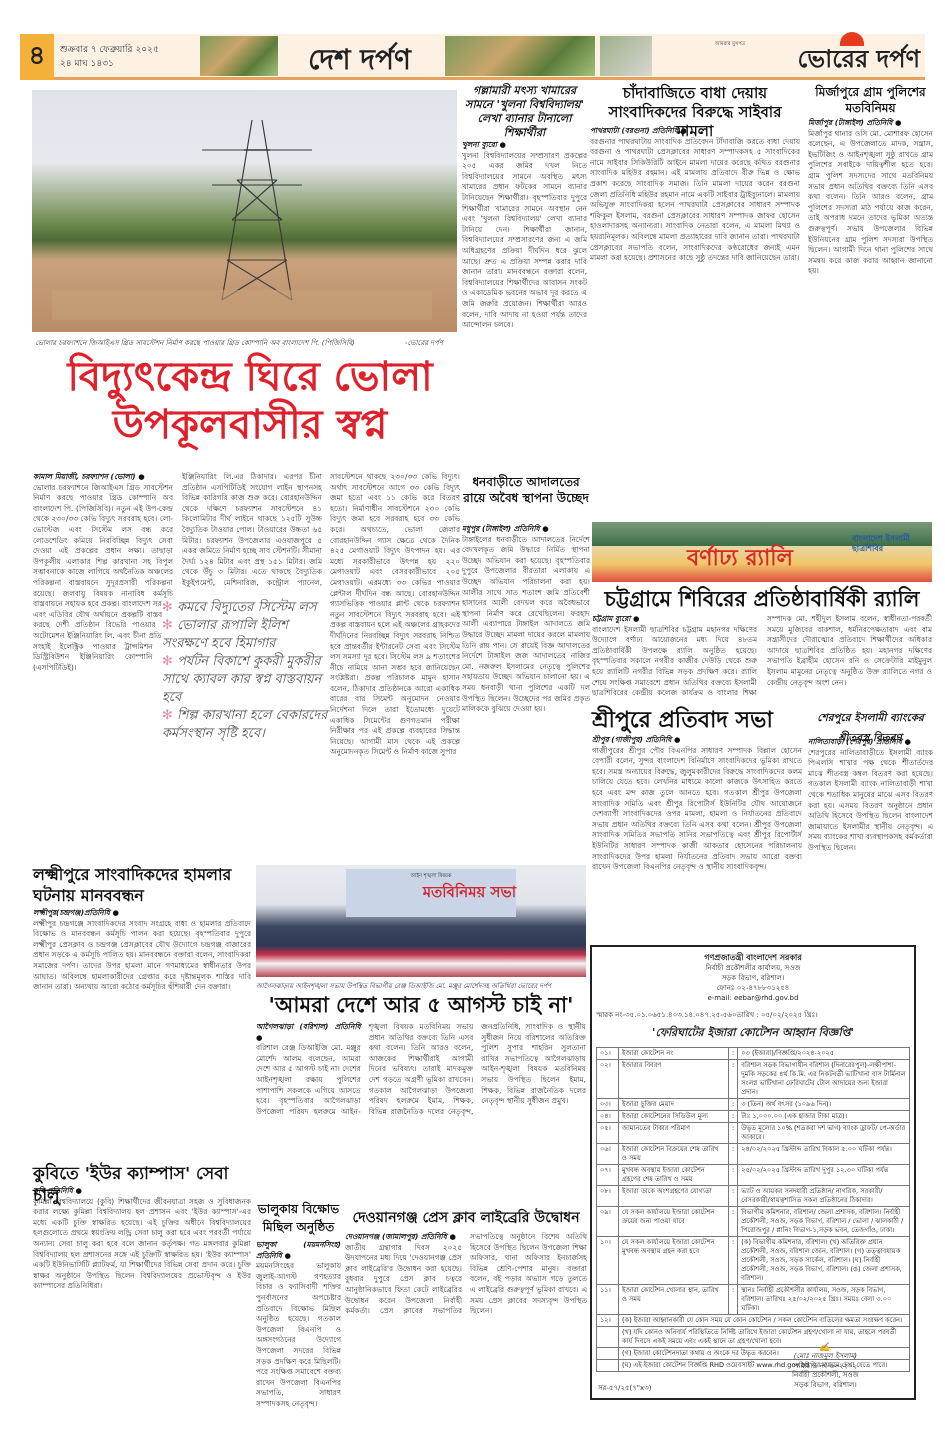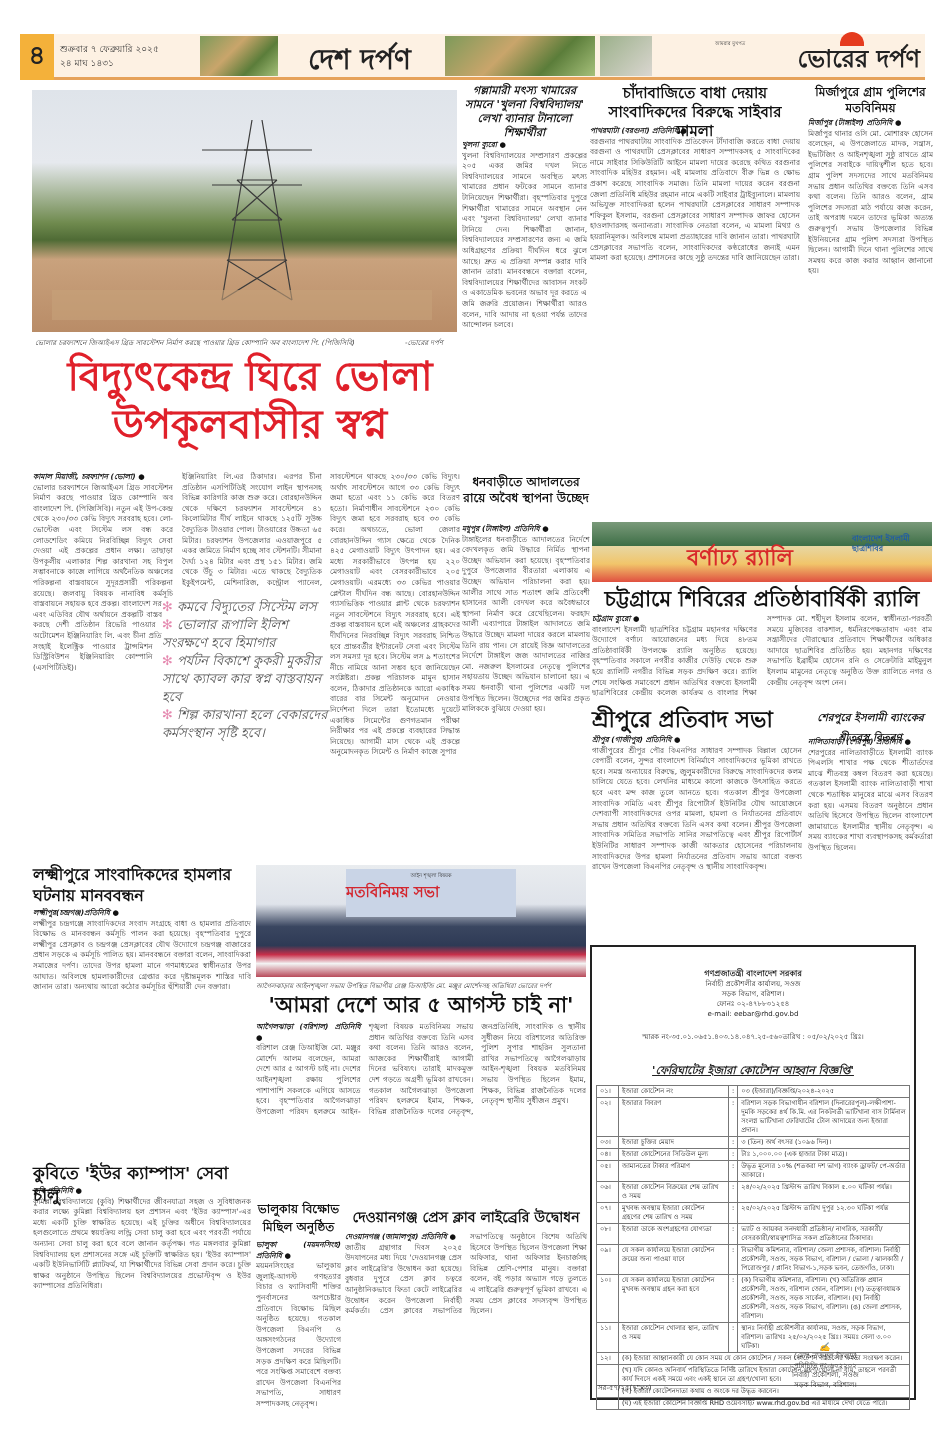--- a/index.html
+++ b/index.html
@@ -19,21 +19,21 @@
 .hl{font-family:"DejaVu Serif",serif;font-weight:bold;color:#111;text-align:center}
 .red{color:#e0202a}
 .img{overflow:hidden}
 .tower{background:linear-gradient(180deg,#dfe4ea 0%,#e6e9ee 30%,#6f8a4e 55%,#4f6b35 62%,#c9a27d 70%,#b98c67 100%)}
 .rally{background:linear-gradient(180deg,#7a9a7a,#3d6e46 40%,#e7d7a4 40%,#f1c56a 70%,#e05040 100%)}
 .police{background:linear-gradient(180deg,#e9ecef 0%,#dfe3ea 35%,#3a4660 55%,#2e3a55 72%,#c8304a 80%,#f3f3f3 88%,#b84a5a 100%)}
 .caption{font-size:7px;font-style:italic;color:#333}
 .bullets div{font:italic 13px "DejaVu Sans",sans-serif;color:#555;line-height:18px}
 .bullets .star{color:#e58ab0;margin-right:4px}
 
-.ad{left:590px;top:945px;width:326px;height:455px;border:2px solid #222;padding:22px 4px;font-size:7px;color:#222}
+.ad{left:590px;top:945px;width:326px;height:455px;border:2px solid #222;padding:6px 4px;font-size:7px;color:#222}
 .ad .center{text-align:center;line-height:10px}
 .ad table{border-collapse:collapse;width:100%;margin-top:4px}
 .ad td{border:1px solid #777;padding:1px 3px;font-size:6.6px;line-height:9px;vertical-align:top}
 .ad td.n{width:22px}
 .ad td.k{width:110px}
 .ad td.c{width:8px;text-align:center}
 </style>
 </head>
 <body>
 
@@ -133,21 +133,21 @@
 
 <div class="abs hl" style="left:33px;top:864px;width:220px;font-size:16px;line-height:21px;text-align:left">লক্ষ্মীপুরে সাংবাদিকদের হামলার ঘটনায় মানববন্ধন</div>
 <div class="abs col" style="left:33px;top:908px;width:218px;height:248px">
   <span class="by">লক্ষ্মীপুর(চন্দ্রগঞ্জ)প্রতিনিধি ●</span>
   <span>লক্ষ্মীপুর চন্দ্রগঞ্জে সাংবাদিকদের সংবাদ সংগ্রহে বাধা ও হামলার প্রতিবাদে বিক্ষোভ ও মানববন্ধন কর্মসূচি পালন করা হয়েছে। বৃহস্পতিবার দুপুরে লক্ষ্মীপুর প্রেসক্লাব ও চন্দ্রগঞ্জ প্রেসক্লাবের যৌথ উদ্যোগে চন্দ্রগঞ্জ বাজারের প্রধান সড়কে এ কর্মসূচি পালিত হয়। মানববন্ধনে বক্তারা বলেন, সাংবাদিকরা সমাজের দর্পণ। তাদের উপর হামলা মানে গণমাধ্যমের স্বাধীনতার উপর আঘাত। অবিলম্বে হামলাকারীদের গ্রেপ্তার করে দৃষ্টান্তমূলক শাস্তির দাবি জানান তারা। অন্যথায় আরো কঠোর কর্মসূচির হুঁশিয়ারী দেন বক্তারা।</span>
 </div>
 
 <div class="abs img police" style="left:256px;top:865px;width:330px;height:112px">
   <div class="abs" style="left:90px;top:4px;width:170px;height:48px;background:#c9d4e6">
     <div style="text-align:center;font-size:5px;color:#333;margin-top:3px">আইন শৃঙ্খলা বিষয়ক</div>
-    <div style="text-align:left;font:bold 15px 'DejaVu Serif',serif;color:#d3272f">মতবিনিময় সভা</div>
+    <div style="text-align:right;font:bold 15px 'DejaVu Serif',serif;color:#d3272f">মতবিনিময় সভা</div>
   </div>
 </div>
 <div class="abs caption" style="left:256px;top:980px;width:335px;font-size:6.6px">আগৈলঝাড়ায় আইনশৃঙ্খলা সভায় উপস্থিত বিভাগীয় রেঞ্জ ডিআইজি মো. মঞ্জুর মোর্শেদসহ অতিথিরা ভোরের দর্পণ</div>
 <div class="abs hl" style="left:256px;top:992px;width:330px;font-size:21px;line-height:26px">'আমরা দেশে আর ৫ আগস্ট চাই না'</div>
 <div class="abs col" style="left:256px;top:1022px;width:330px;height:178px;column-count:3;column-gap:8px">
   <span class="by">আগৈলঝাড়া (বরিশাল) প্রতিনিধি ●</span>
   <span>বরিশাল রেঞ্জ ডিআইজি মো. মঞ্জুর মোর্শেদ আলম বলেছেন, আমরা দেশে আর ৫ আগস্ট চাই না। দেশের আইনশৃঙ্খলা রক্ষায় পুলিশের পাশাপাশি সকলকে এগিয়ে আসতে হবে। বৃহস্পতিবার আগৈলঝাড়া উপজেলা পরিষদ হলরুমে আইন-শৃঙ্খলা বিষয়ক মতবিনিময় সভায় প্রধান অতিথির বক্তব্যে তিনি এসব কথা বলেন। তিনি আরও বলেন, আজকের শিক্ষার্থীরাই আগামী দিনের ভবিষ্যৎ। তারাই মাদকমুক্ত দেশ গড়তে অগ্রণী ভূমিকা রাখবেন। গতকাল আগৈলঝাড়া উপজেলা পরিষদ হলরুমে ইমাম, শিক্ষক, বিভিন্ন রাজনৈতিক দলের নেতৃবৃন্দ, জনপ্রতিনিধি, সাংবাদিক ও স্থানীয় সুধীজন নিয়ে বরিশালের অতিরিক্ত পুলিশ সুপার শাহরিন সুলতানা রাখির সভাপতিত্বে আগৈলঝাড়ায় আইন-শৃঙ্খলা বিষয়ক মতবিনিময় সভায় উপস্থিত ছিলেন ইমাম, শিক্ষক, বিভিন্ন রাজনৈতিক দলের নেতৃবৃন্দ স্থানীয় সুধীজন প্রমুখ।</span>
 </div>
 
 <div class="abs hl" style="left:33px;top:1162px;width:220px;font-size:17px;line-height:22px;text-align:left">কুবিতে 'ইউর ক্যাম্পাস' সেবা চালু</div>
@@ -167,25 +167,25 @@
   <span class="by">দেওয়ানগঞ্জ (জামালপুর) প্রতিনিধি ●</span>
   <span>জাতীয় গ্রন্থাগার দিবস ২০২৫ উদযাপনের মধ্য দিয়ে 'দেওয়ানগঞ্জ প্রেস ক্লাব লাইব্রেরি'র উদ্বোধন করা হয়েছে। বুধবার দুপুরে প্রেস ক্লাব চত্বরে আনুষ্ঠানিকভাবে ফিতা কেটে লাইব্রেরির উদ্বোধন করেন উপজেলা নির্বাহী কর্মকর্তা। প্রেস ক্লাবের সভাপতির সভাপতিত্বে অনুষ্ঠানে বিশেষ অতিথি হিসেবে উপস্থিত ছিলেন উপজেলা শিক্ষা অফিসার, থানা অফিসার ইনচার্জসহ বিভিন্ন শ্রেণি-পেশার মানুষ। বক্তারা বলেন, বই পড়ার অভ্যাস গড়ে তুলতে এ লাইব্রেরি গুরুত্বপূর্ণ ভূমিকা রাখবে। এ সময় প্রেস ক্লাবের সদস্যবৃন্দ উপস্থিত ছিলেন।</span>
 </div>
 
 <div class="abs ad">
   <div class="center" style="font-weight:bold;font-size:8px">গণপ্রজাতন্ত্রী বাংলাদেশ সরকার</div>
   <div class="center" style="">নির্বাহী প্রকৌশলীর কার্যালয়, সওজ</div>
   <div class="center">সড়ক বিভাগ, বরিশাল।</div>
   <div class="center">ফোনঃ ০২-৪৭৮৮৩১২৫৪</div>
   <div class="center">e-mail: eebar@rhd.gov.bd</div>
-  <div style="display:flex;justify-content:center;margin-top:12px">
+  <div style="display:flex;justify-content:flex-start;margin-top:6px">
     <span>স্মারক নং-৩৫.০১.০৬৫১.৪০৩.১৪.০৪৭.২৫-৫৬০</span>
     <span>তারিখ : ০৫/০২/২০২৫ খ্রিঃ।</span>
   </div>
-  <div class="center" style="font:bold italic 11px 'DejaVu Serif',serif;text-decoration:underline;margin-top:19px">'ফেরিঘাটের ইজারা কোটেশন আহ্বান বিজ্ঞপ্তি'</div>
+  <div class="center" style="font:bold italic 11px 'DejaVu Serif',serif;margin-top:3px">'ফেরিঘাটের ইজারা কোটেশন আহ্বান বিজ্ঞপ্তি'</div>
   <table>
     <tbody id="notice-rows">
         <tr>
           <td class="n">০১।</td>
           <td class="k">ইজারা কোটেশন নং</td>
           <td class="c">:</td>
           <td class="v">০৩ (ইজারা)/বিজ্ঞপ্তি/২০২৪-২০২৫</td>
         </tr>
         <tr>
           <td class="n">০২।</td>

